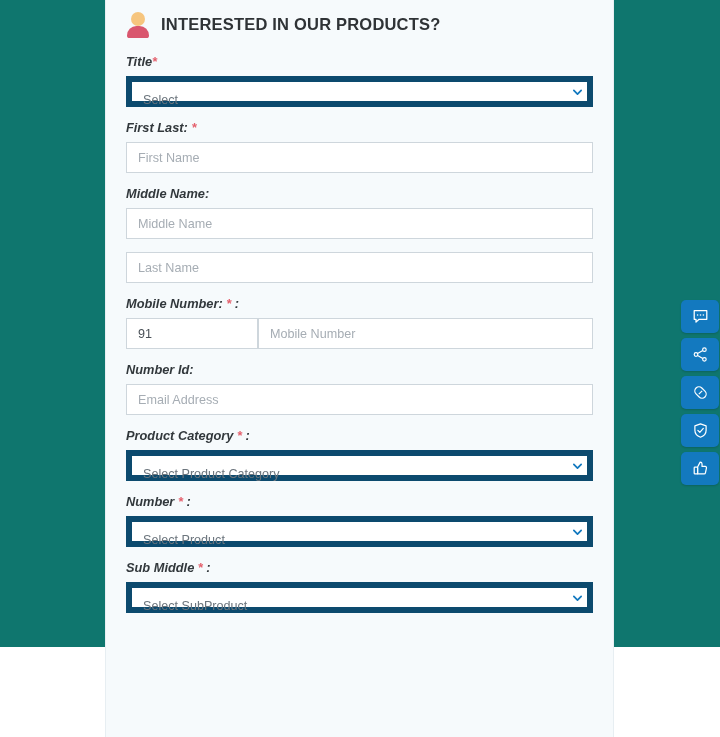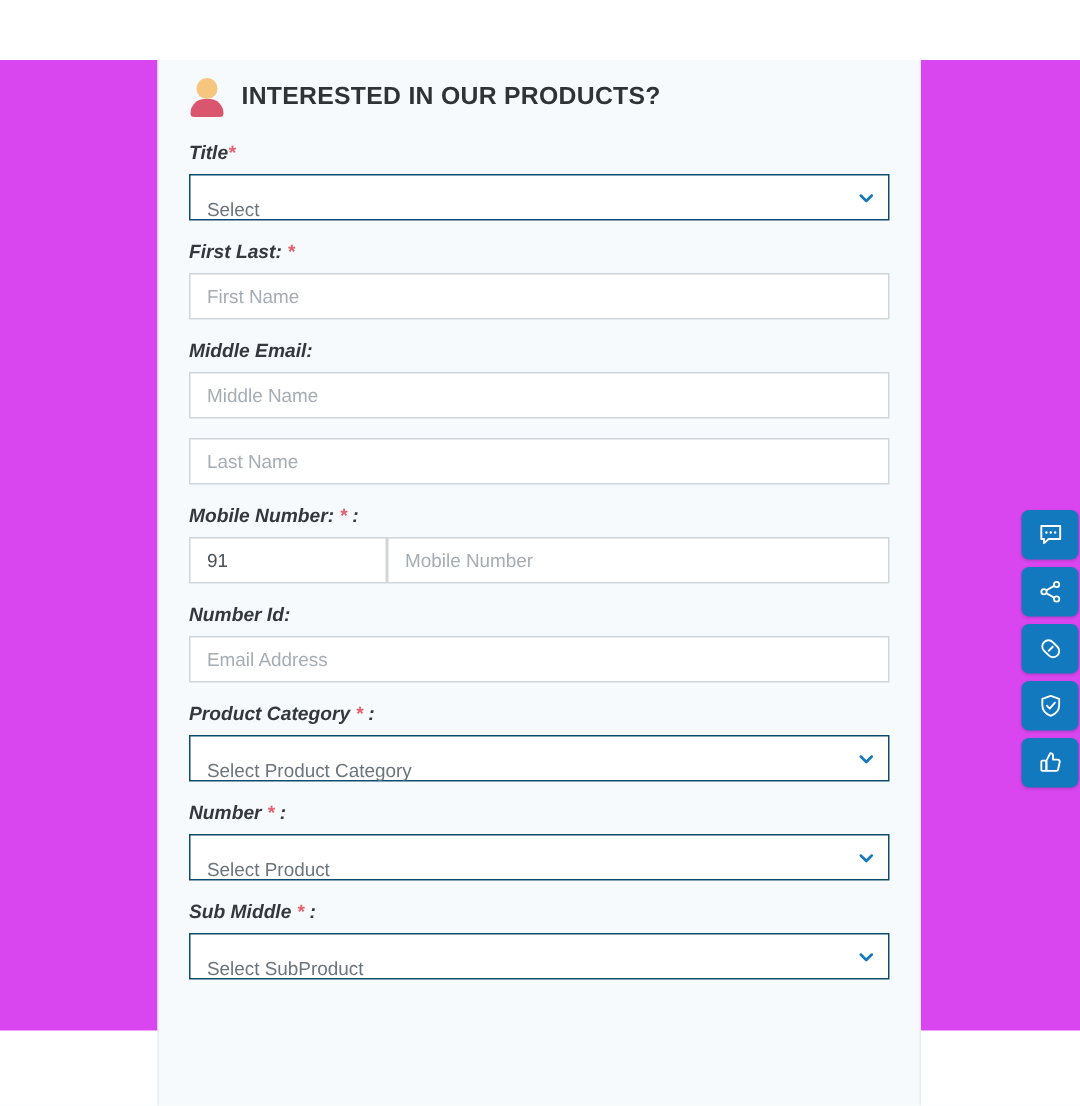--- a/index.html
+++ b/index.html
@@ -7,22 +7,21 @@
     width: 720px;
     height: 737px;
     background: #ffffff;
     font-family: "Liberation Sans", sans-serif;
     overflow: hidden;
   }
   #root {
     position: relative;
     width: 720px;
     height: 647px;
-    background: #d946ef;
-    margin-top: 40px;
+    background: #0f766e;
   }
 
   
   .form-panel {
     position: absolute;
     left: 105px;
     top: 0;
     width: 509px;
     height: 737px;
     background: #f6fafc;
@@ -92,21 +91,21 @@
   .control.filled { color: #495057; }
 
   
   .select-wrap { position: relative; width: 100%; }
   .select-box {
     display: flex;
     align-items: center;
     width: 100%;
     height: 31px;
     background: #ffffff;
-    border: 1px solid #0c4a6e;
+    border: 6px solid #0c4a6e;
     border-radius: 0;
     padding: 16px 30px 0 11px;
     font-size: 12.6px;
     color: #6c757d;
     cursor: pointer;
   }
   .chevron {
     position: absolute;
     right: 10px; top: 50%;
     transform: translateY(-50%);
@@ -173,21 +172,21 @@
 
     <div class="field">
       <label class="field-label">
         <span>First Last:</span> <span class="req">*</span>
       </label>
       <input class="control" type="text" placeholder="First Name" value="" style="">
     </div>
 
     <div class="field">
       <label class="field-label">
-        <span>Middle Email:</span>
+        <span>Middle Name:</span>
       </label>
       <input class="control" type="text" placeholder="Middle Name" style="">
     </div>
 
     <div class="field">
       <input class="control" type="text" placeholder="Last Name" style="">
     </div>
 
     <div class="field">
       <label class="field-label">

